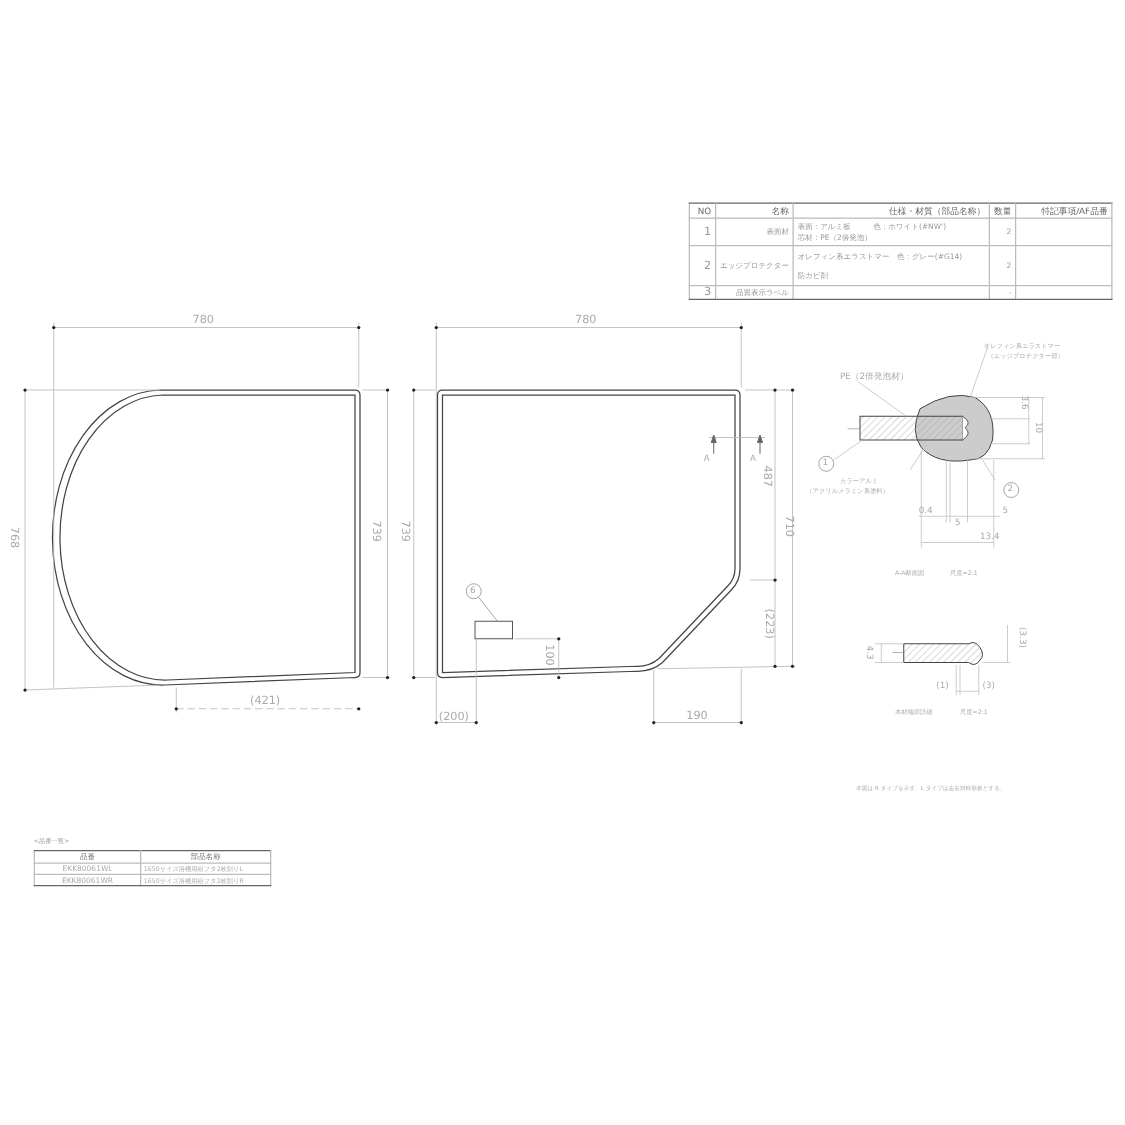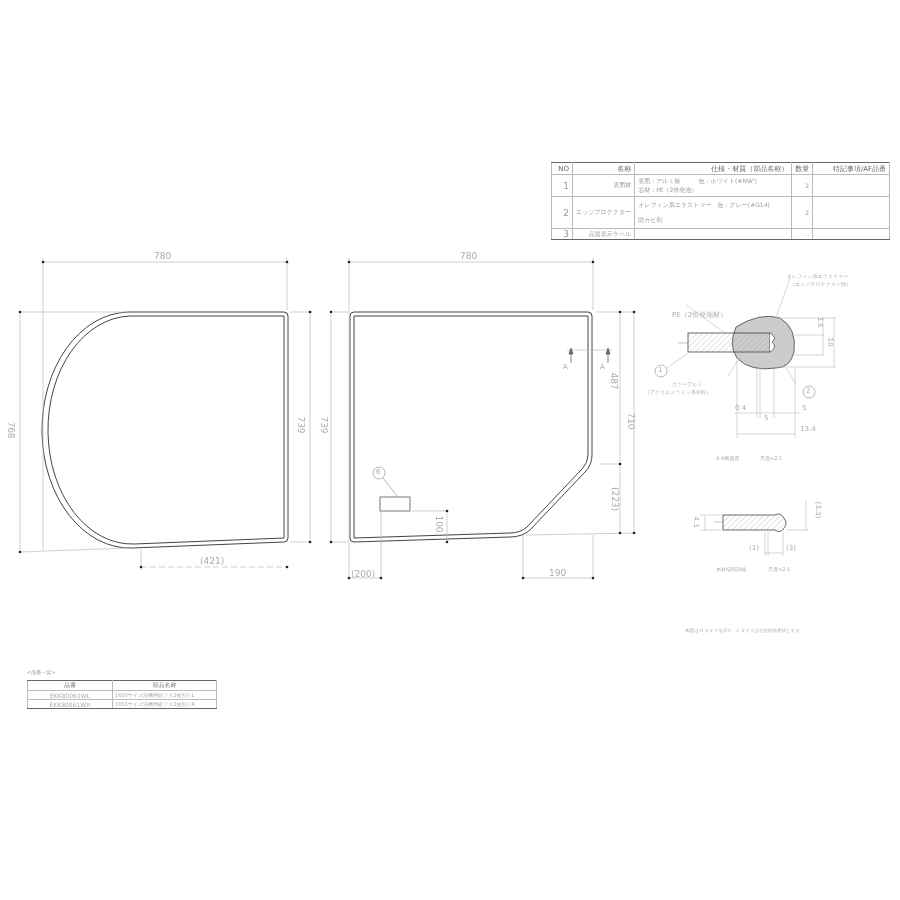--- a/index.html
+++ b/index.html
@@ -228,31 +228,31 @@
 <div class="lbl vert90" style="left:603px;top:494px">(223)</div>
 <div class="lbl" style="left:549px;top:568px">190</div>
 <div class="lbl" style="left:351px;top:569px">(200)</div>
 <div class="lbl vert90" style="left:430px;top:519px">100</div>
 <div class="lbl md" style="left:563px;top:363px">A</div>
 <div class="lbl md" style="left:600px;top:363px">A</div>
 <div class="lbl md" style="left:376px;top:468px">6</div>
 
 <div class="lbl sm" style="left:787px;top:273px">オレフィン系エラストマー</div>
 <div class="lbl sm" style="left:790px;top:281px">（エッジプロテクター部）</div>
-<div class="lbl md" style="left:672px;top:310px">PE（2倍発泡材）</div>
+<div class="lbl md" style="left:672px;top:296px">PE（2倍発泡材）</div>
 <div class="lbl sm" style="left:672px;top:381px">カラーアルミ</div>
 <div class="lbl sm" style="left:645px;top:389px">（アクリルメラミン系塗料）</div>
 <div class="lbl md" style="left:658px;top:366px">1</div>
 <div class="lbl md" style="left:806px;top:387px">2</div>
 <div class="lbl md vert90" style="left:814px;top:318px">3.6</div>
 <div class="lbl md vert90" style="left:826px;top:338px">10</div>
 <div class="lbl md" style="left:735px;top:404px">0.4</div>
 <div class="lbl md" style="left:764px;top:414px">5</div>
 <div class="lbl md" style="left:802px;top:404px">5</div>
-<div class="lbl md" style="left:800px;top:425px">13.4</div>
+<div class="lbl md" style="left:784px;top:425px">13.4</div>
 <div class="lbl sm" style="left:716px;top:455px">A-A断面図</div>
 <div class="lbl sm" style="left:760px;top:455px">尺度=2:1</div>
 
 <div class="lbl md vert90" style="left:690px;top:518px">4.3</div>
 <div class="lbl md vert90" style="left:810px;top:506px">(3.3)</div>
 <div class="lbl md" style="left:749px;top:544px">(1)</div>
 <div class="lbl md" style="left:786px;top:544px">(3)</div>
 <div class="lbl sm" style="left:716px;top:566px">木材端部詳細</div>
 <div class="lbl sm" style="left:768px;top:566px">尺度=2:1</div>
 

